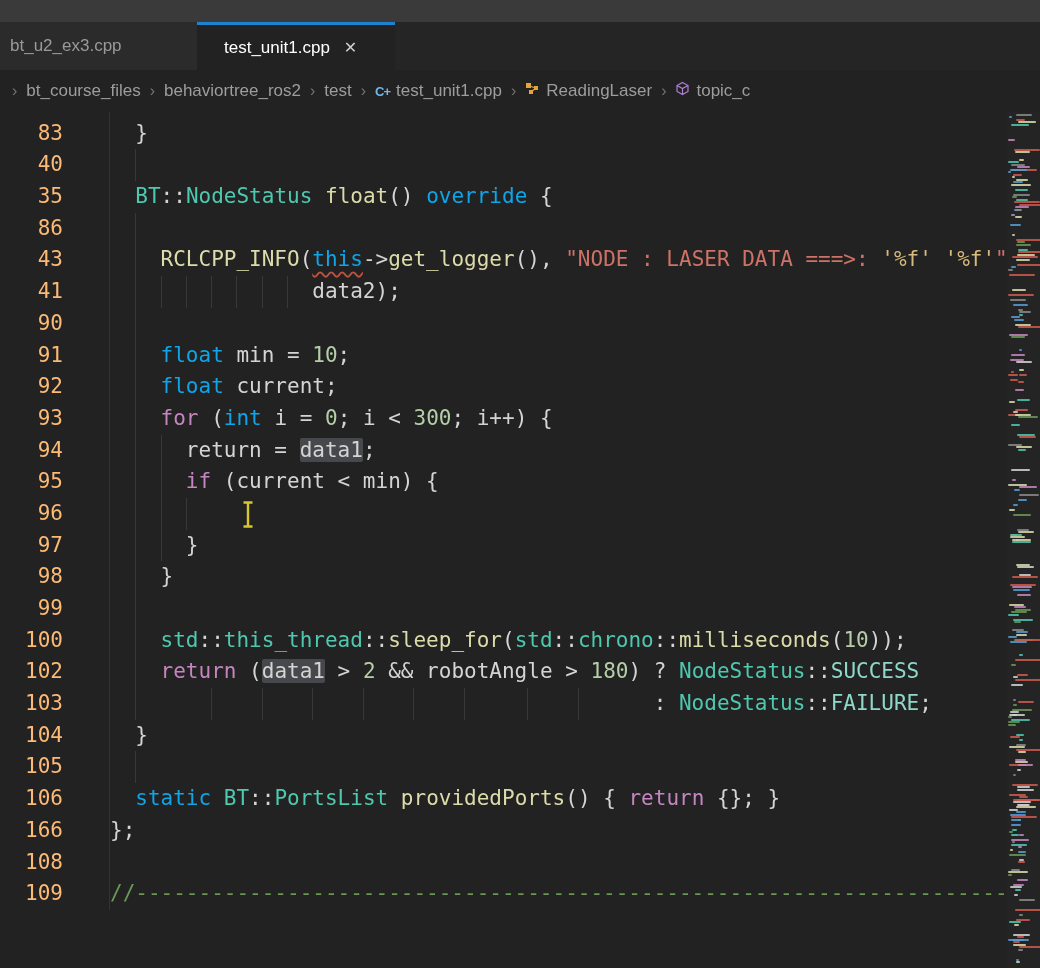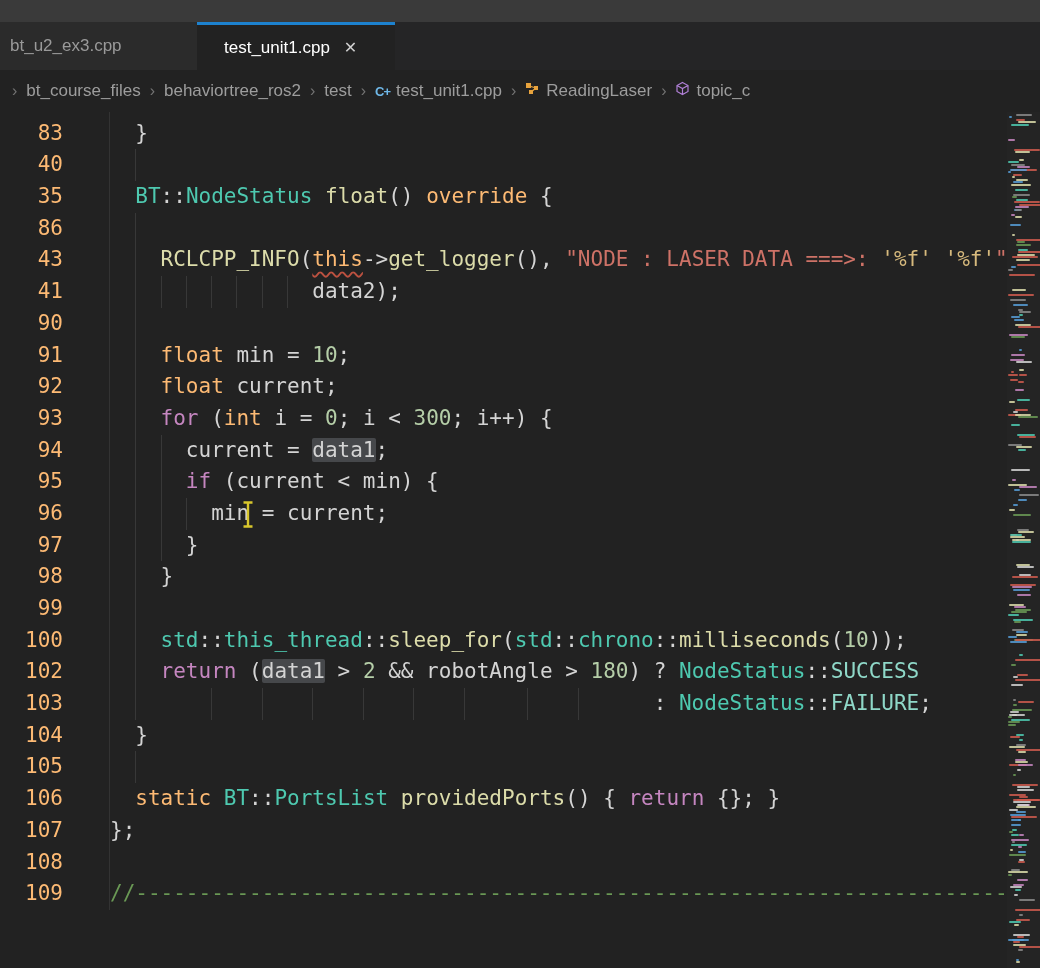--- a/index.html
+++ b/index.html
@@ -15,21 +15,21 @@
   .bc-item{display:flex;align-items:center;gap:6px;cursor:pointer;}
   .bc-cpp{color:#6fb8e8;font-size:13px;font-weight:bold;letter-spacing:-1px;}
   .editor{position:relative;height:856px;display:flex;background:#222222;}
   .code-pane{position:relative;flex:1;overflow:hidden;}
   .lines{position:absolute;top:-26px;left:0;right:0;font-family:"DejaVu Sans Mono",monospace;font-size:21px;line-height:31.7px;}
   .row{display:flex;height:31.7px;}
   .ln{width:109px;box-sizing:border-box;padding-right:46px;text-align:right;color:#fdba74;flex:none;user-select:none;}
   .lc{position:relative;flex:1;white-space:pre;color:#d4d4d4;border-left:1px solid rgba(255,255,255,0.08);}
   .guide{position:absolute;top:0;bottom:0;width:1px;background:rgba(255,255,255,0.10);}
   .c-plain{color:#d4d4d4;}
-  .c-kw{color:#fdba74;}
+  .c-kw{color:#0ea5e9;}
   .c-ctrl{color:#c586c0;}
   .c-type{color:#4ec9b0;}
   .c-fn{color:#dcdcaa;}
   .c-str{color:#ce7267;}
   .c-fmt{color:#d7ba7d;}
   .c-num{color:#b5cea8;}
   .c-comment{color:#6a9955;}
   .c-enum{color:#8fd8c8;}
   .m-hl{background:rgba(115,120,126,0.45);border-radius:2px;}
   .m-sq{text-decoration:underline wavy #bd5140;text-decoration-thickness:1.6px;text-underline-offset:5px;}
@@ -131,29 +131,29 @@
         <div class="row">
           <div class="ln">92</div>
           <div class="lc"><span class="guide" style="left: 2ch;"></span><span class="c-plain">    </span><span class="c-kw">float</span><span class="c-plain"> current;</span></div>
         </div>
         <div class="row">
           <div class="ln">93</div>
           <div class="lc"><span class="guide" style="left: 2ch;"></span><span class="c-plain">    </span><span class="c-ctrl">for</span><span class="c-plain"> (</span><span class="c-kw">int</span><span class="c-plain"> i = </span><span class="c-num">0</span><span class="c-plain">; i &lt; </span><span class="c-num">300</span><span class="c-plain">; i++) {</span></div>
         </div>
         <div class="row">
           <div class="ln">94</div>
-          <div class="lc"><span class="guide" style="left: 2ch;"></span><span class="guide" style="left: 4ch;"></span><span class="c-plain">      current = </span><span class="c-plain m-hl">data1</span><span class="c-plain">;</span></div>
+          <div class="lc"><span class="guide" style="left: 2ch;"></span><span class="guide" style="left: 4ch;"></span><span class="c-plain">      return = </span><span class="c-plain m-hl">data1</span><span class="c-plain">;</span></div>
         </div>
         <div class="row">
           <div class="ln">95</div>
           <div class="lc"><span class="guide" style="left: 2ch;"></span><span class="guide" style="left: 4ch;"></span><span class="c-plain">      </span><span class="c-ctrl">if</span><span class="c-plain"> (current &lt; min) {</span></div>
         </div>
         <div class="row">
           <div class="ln">96</div>
-          <div class="lc"><span class="guide" style="left: 2ch;"></span><span class="guide" style="left: 4ch;"></span><span class="guide" style="left: 6ch;"></span><span class="c-plain">        min = current;</span></div>
+          <div class="lc"><span class="guide" style="left: 2ch;"></span><span class="guide" style="left: 4ch;"></span><span class="guide" style="left: 6ch;"></span></div>
         </div>
         <div class="row">
           <div class="ln">97</div>
           <div class="lc"><span class="guide" style="left: 2ch;"></span><span class="guide" style="left: 4ch;"></span><span class="c-plain">      }</span></div>
         </div>
         <div class="row">
           <div class="ln">98</div>
           <div class="lc"><span class="guide" style="left: 2ch;"></span><span class="c-plain">    }</span></div>
         </div>
         <div class="row">
@@ -178,21 +178,21 @@
         </div>
         <div class="row">
           <div class="ln">105</div>
           <div class="lc"><span class="guide" style="left: 2ch;"></span></div>
         </div>
         <div class="row">
           <div class="ln">106</div>
           <div class="lc"><span class="c-plain">  </span><span class="c-kw">static</span><span class="c-plain"> </span><span class="c-type">BT</span><span class="c-plain">::</span><span class="c-type">PortsList</span><span class="c-plain"> </span><span class="c-fn">providedPorts</span><span class="c-plain">() { </span><span class="c-ctrl">return</span><span class="c-plain"> {}; }</span></div>
         </div>
         <div class="row">
-          <div class="ln">107</div>
+          <div class="ln">166</div>
           <div class="lc"><span class="c-plain">};</span></div>
         </div>
         <div class="row">
           <div class="ln">108</div>
           <div class="lc"></div>
         </div>
         <div class="row">
           <div class="ln">109</div>
           <div class="lc"><span class="c-comment">//----------------------------------------------------------------------</span></div>
         </div>

